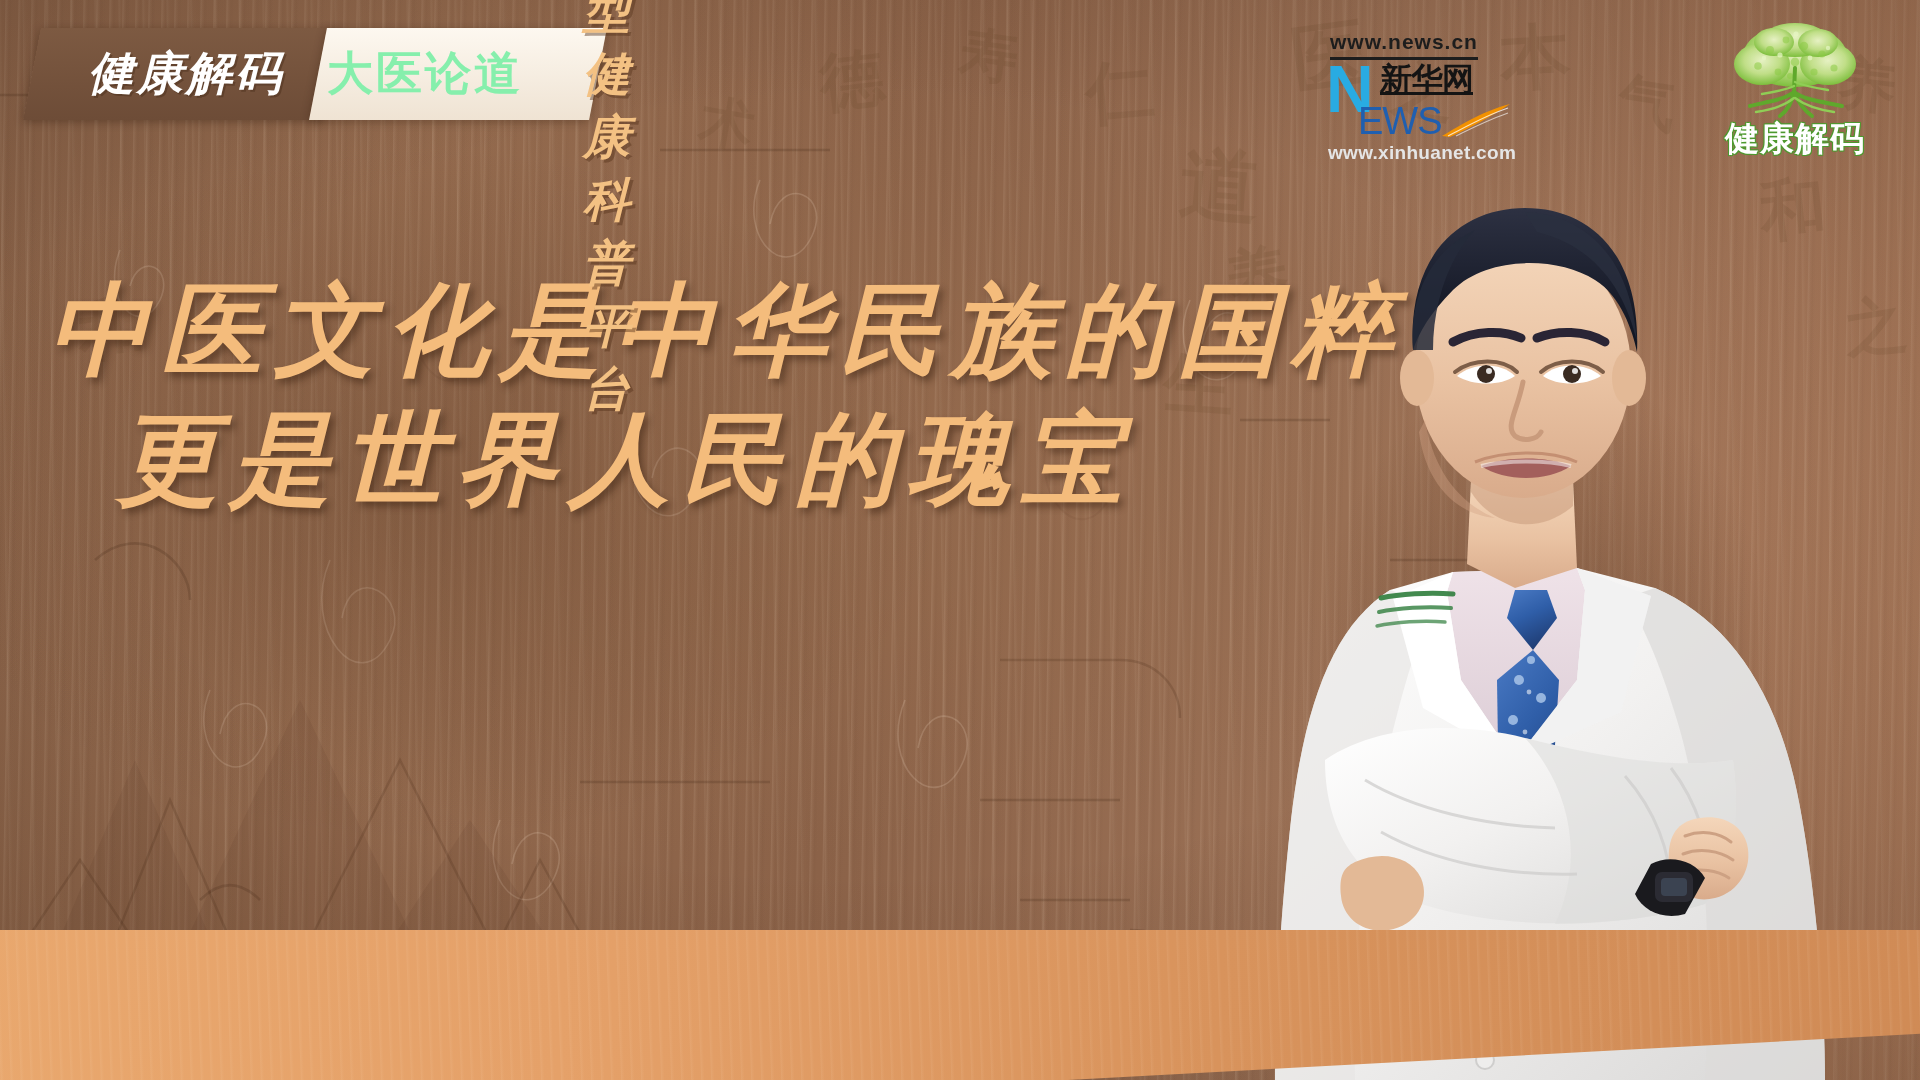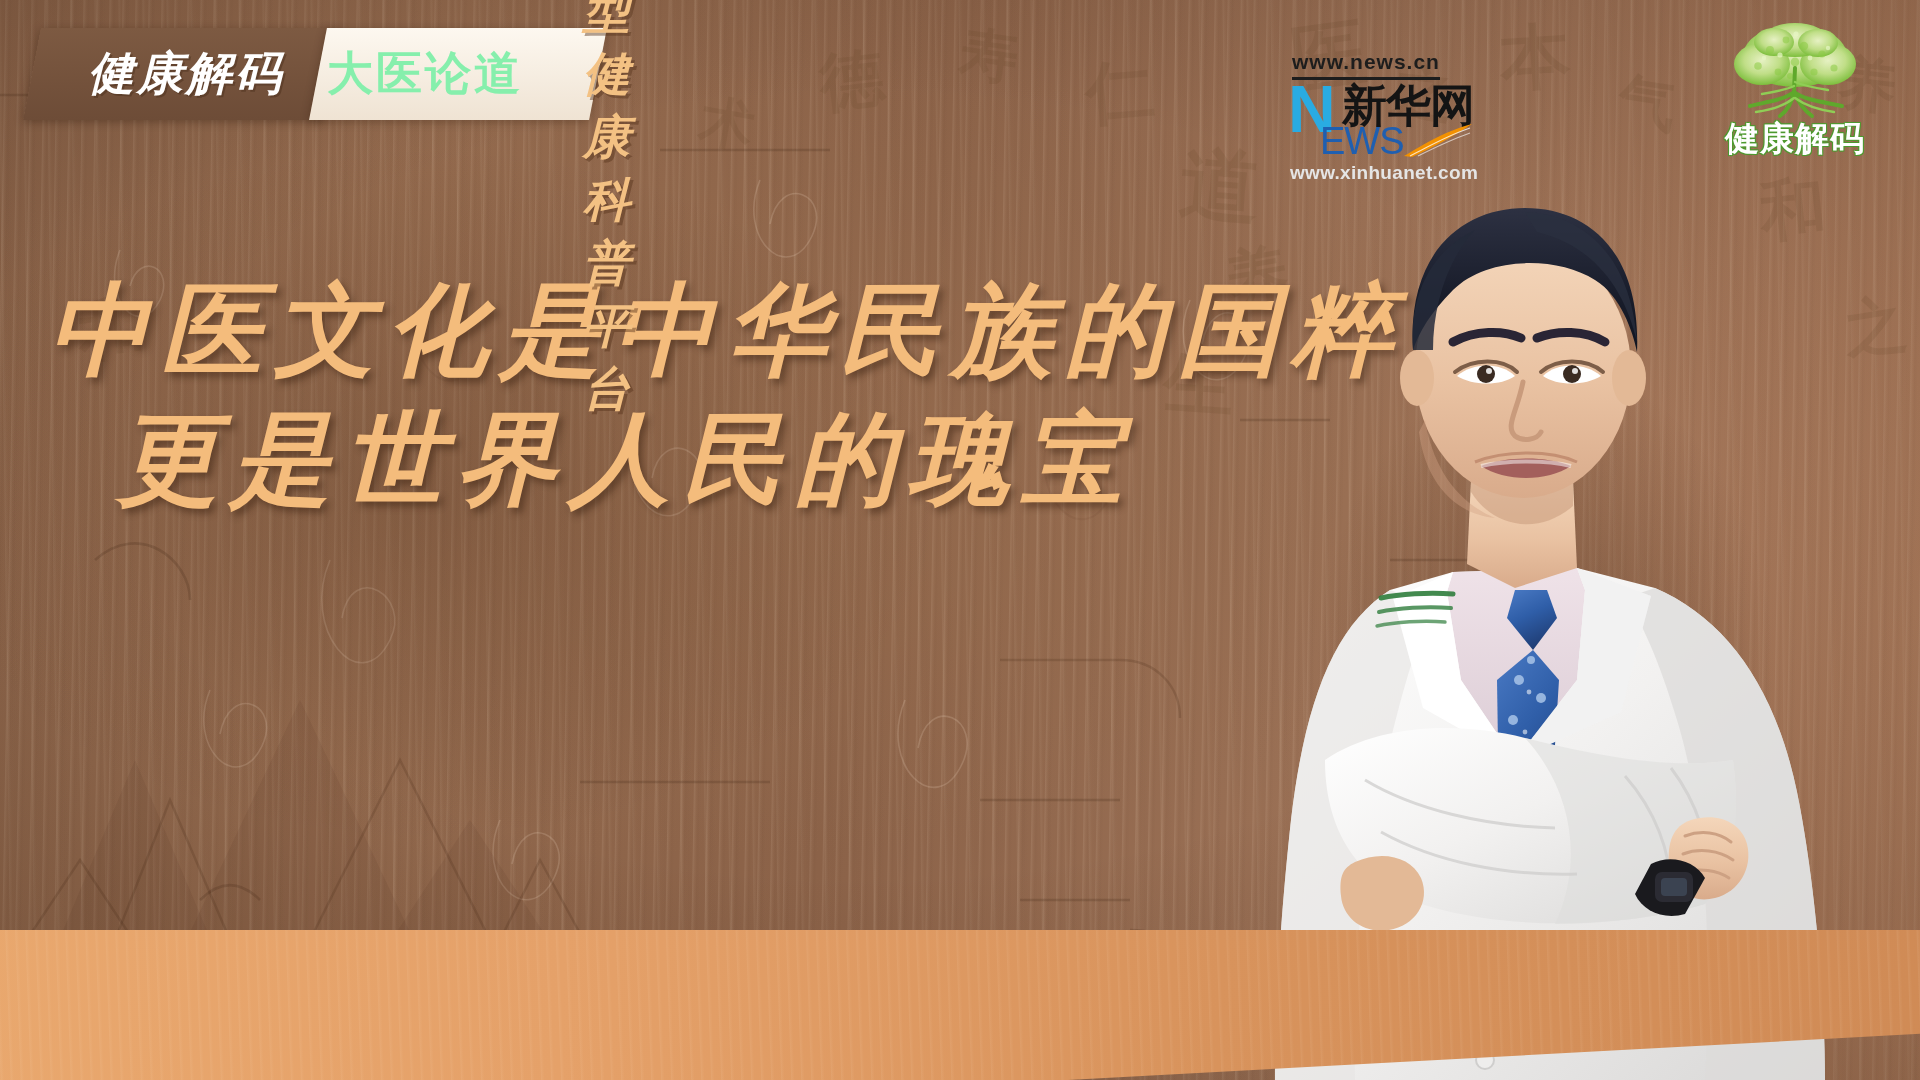--- a/index.html
+++ b/index.html
@@ -90,33 +90,33 @@
   .tagline{
     position:absolute;left:583px;top:0;height:92px;
     display:flex;align-items:center;
     font-size:47px;font-weight:700;letter-spacing:1px;
     color:#f3c183;font-style:italic;
     text-shadow:3px 3px 0 rgba(86,50,26,.45);
     z-index:3;
   }
 
   
-  .xh-logo{position:absolute;left:1284px;top:30px;width:190px;height:110px;margin-top:20px;}
+  .xh-logo{position:absolute;left:1322px;top:30px;width:190px;height:110px;}
   .xh-url-top{
     position:absolute;left:8px;top:0;font-size:21px;letter-spacing:1px;
     color:#1d1d1d;font-weight:600;font-family:"Liberation Sans",sans-serif;
   }
   .xh-rule{position:absolute;left:8px;top:27px;width:148px;height:3px;background:#1d1d1d;}
   .xh-N{
     position:absolute;left:4px;top:26px;font-size:66px;font-weight:800;color:#29abe2;
     line-height:1;font-family:"Liberation Sans",sans-serif;
   }
   .xh-cn{
-    position:absolute;left:58px;top:33px;font-size:45px;font-weight:800;color:#141414;
-    letter-spacing:-1px;line-height:1;
+    position:absolute;left:58px;top:33px;font-size:32px;font-weight:800;color:#141414;
+    letter-spacing:-1px;line-height:1;text-decoration:underline;
   }
   .xh-EWS{
     position:absolute;left:36px;top:72px;font-size:38px;font-weight:400;color:#1f5fb0;
     letter-spacing:-1px;line-height:1;font-family:"Liberation Sans",sans-serif;
   }
   .xh-swoosh{position:absolute;left:118px;top:72px;width:72px;height:36px;}
   .xh-url-bot{
     position:absolute;left:6px;top:112px;font-size:19px;color:#e5e5e5;font-weight:600;
     letter-spacing:.3px;font-family:"Liberation Sans",sans-serif;
   }

